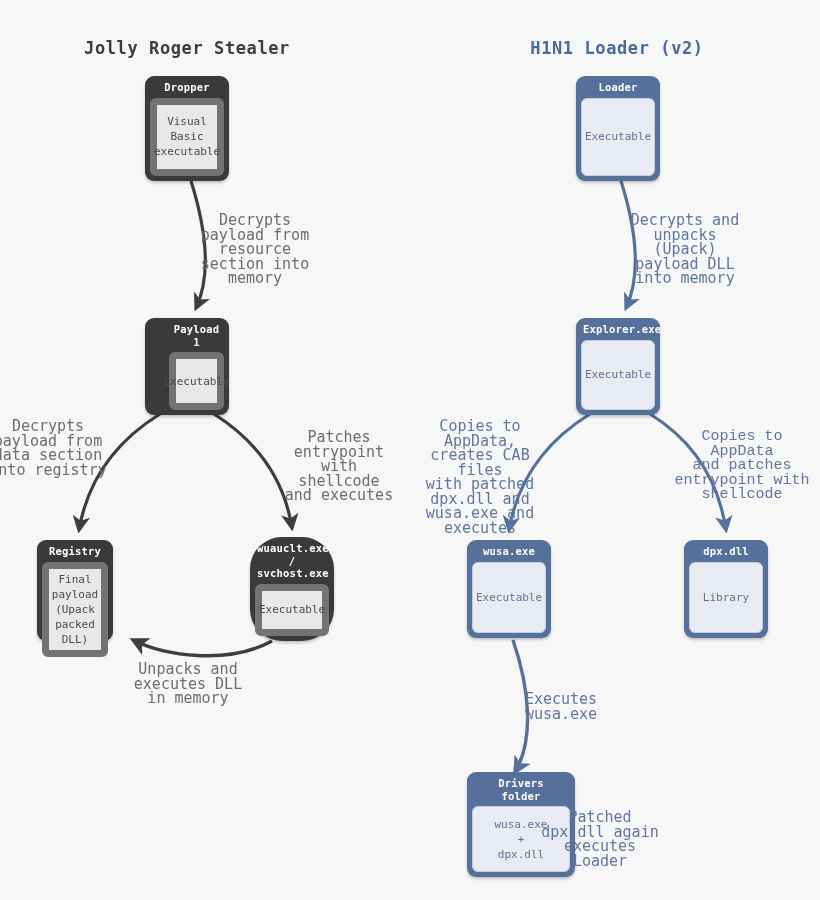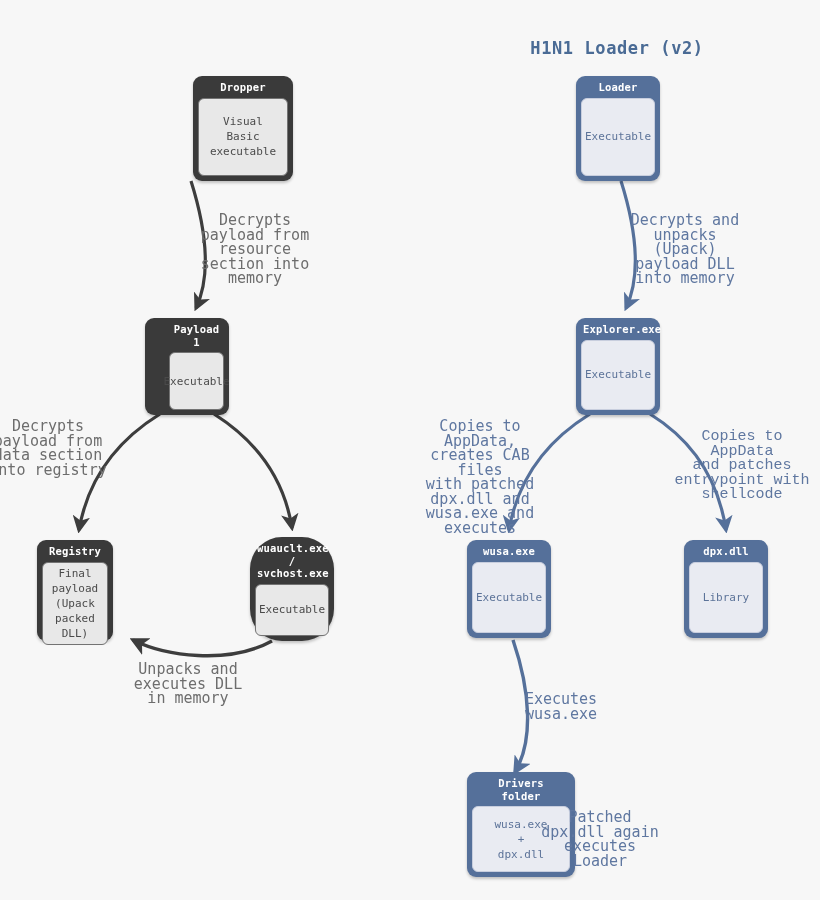--- a/index.html
+++ b/index.html
@@ -74,21 +74,21 @@
     line-height: 15px;
     white-space: pre-line;
     box-sizing: border-box;
     padding: 3px;
   }
 
   
   .node.dark { background: #3a3a3a; }
   .node.dark .node-body {
     background: #e8e8e8;
-    border: 1px solid #737373;
+    border: 7px solid #737373;
     color: #4a4a4a;
   }
   
   .node.blue { background: #55709a; }
   .node.blue .node-body {
     background: #e9ebf2;
     border: 1px solid #c8cede;
     color: #5c7399;
   }
 
@@ -129,24 +129,25 @@
 
     <path d="M 621 181 C 637 232 641 276 626 308" fill="none" stroke="#55709a" stroke-width="3.2" marker-end="url(#arrow-blue)"></path>
 
     <path d="M 590 414 C 548 440 518 478 509 530" fill="none" stroke="#55709a" stroke-width="3.2" marker-end="url(#arrow-blue)"></path>
 
     <path d="M 650 414 C 692 440 718 478 726 530" fill="none" stroke="#55709a" stroke-width="3.2" marker-end="url(#arrow-blue)"></path>
 
     <path d="M 513 640 C 530 690 534 740 515 772" fill="none" stroke="#55709a" stroke-width="3.4" marker-end="url(#arrow-blue)"></path>
   </svg>
 
+  <div class="col-title dark" style="left:187px; top:38px;">Jolly Roger Stealer</div>
 
   <div class="col-title blue" style="left:617px; top:38px;">H1N1 Loader (v2)</div>
 
-  <div class="node dark" style="left:145px; top:76px; width:100px; height:105px;margin-left:48px;">
+  <div class="node dark" style="left:145px; top:76px; width:84px; height:105px;">
     <div class="node-title">Dropper</div>
     <div class="node-body">Visual
 Basic
 executable</div>
   </div>
 
   <div class="node dark" style="left:145px; top:318px; width:84px; height:97px;padding-left:24px;">
     <div class="node-title">Payload 1</div>
     <div class="node-body">Executable</div>
   </div>
@@ -198,20 +199,24 @@
 payload from
 resource
 section into
 memory</div>
 
   <div class="edge-label dark" style="left:48px; top:419px; width:120px;">Decrypts
 payload from
 data section
 into registry</div>
 
+  <div class="edge-label dark" style="left:339px; top:430px; width:120px;">Patches
+entrypoint
+with shellcode
+and executes</div>
 
   <div class="edge-label dark" style="left:188px; top:662px; width:120px;">Unpacks and
 executes DLL
 in memory</div>
 
   <div class="edge-label blue" style="left:685px; top:213px; width:110px;">Decrypts and
 unpacks
 (Upack)
 payload DLL
 into memory</div>

